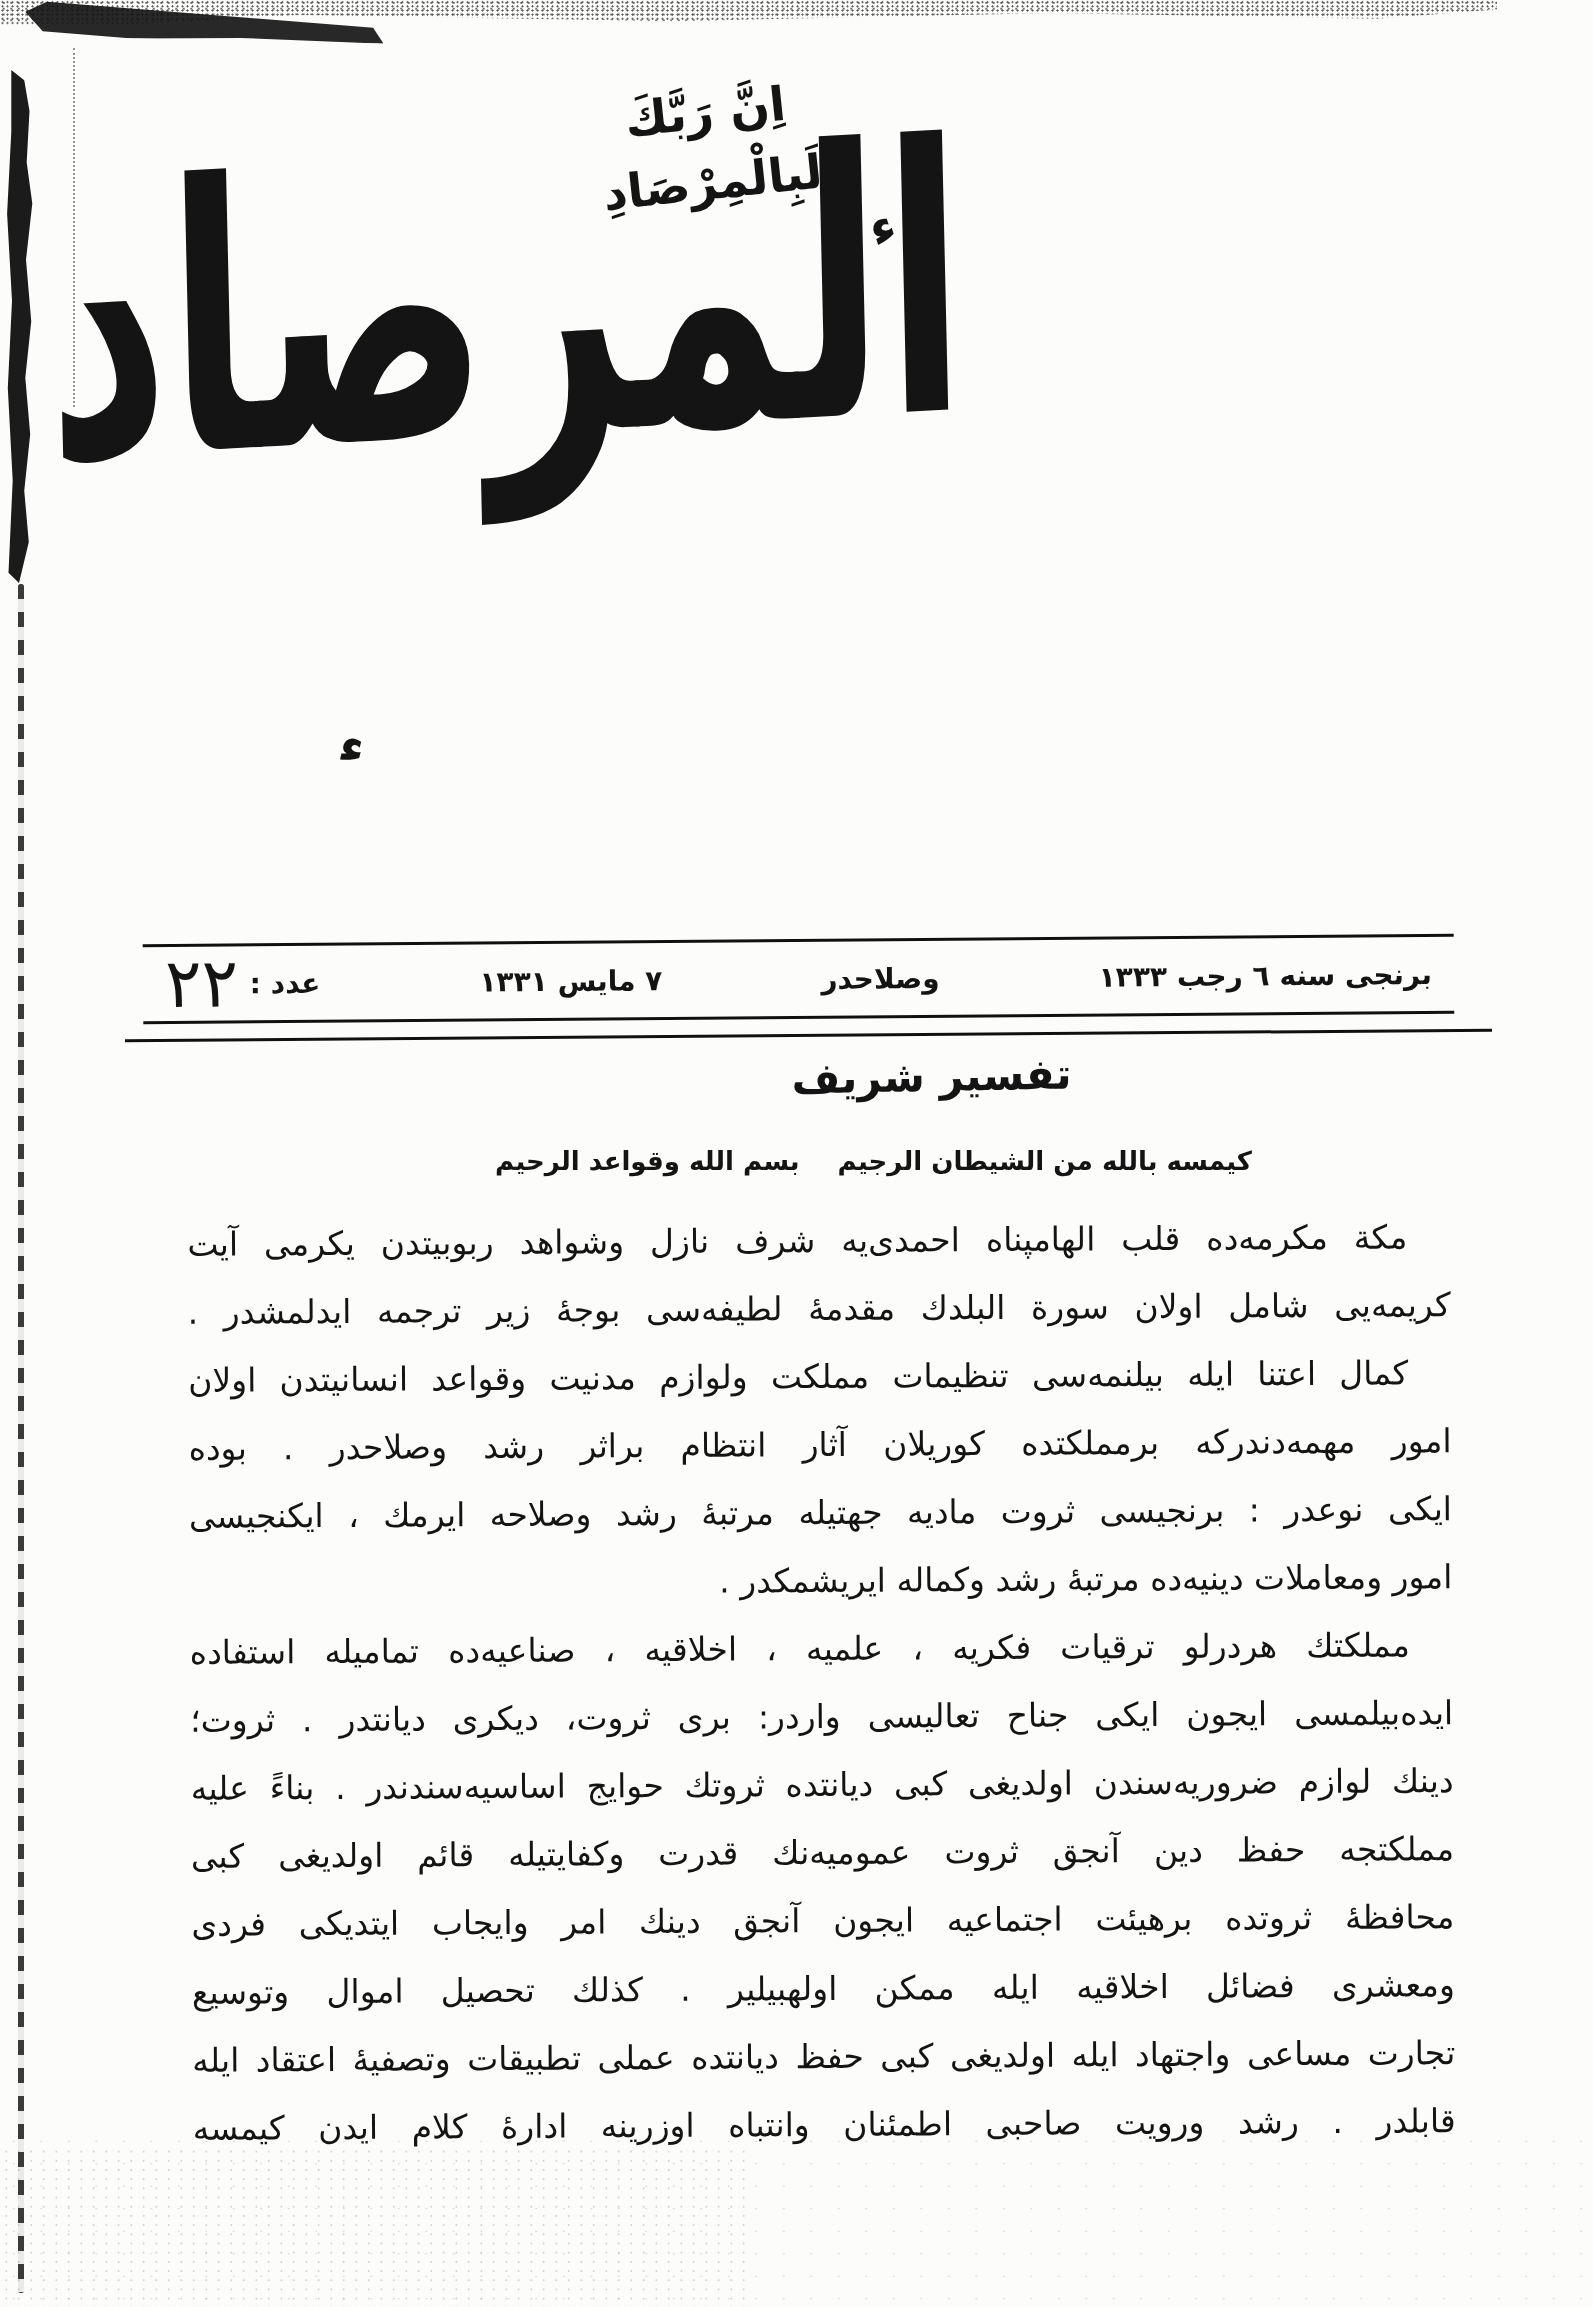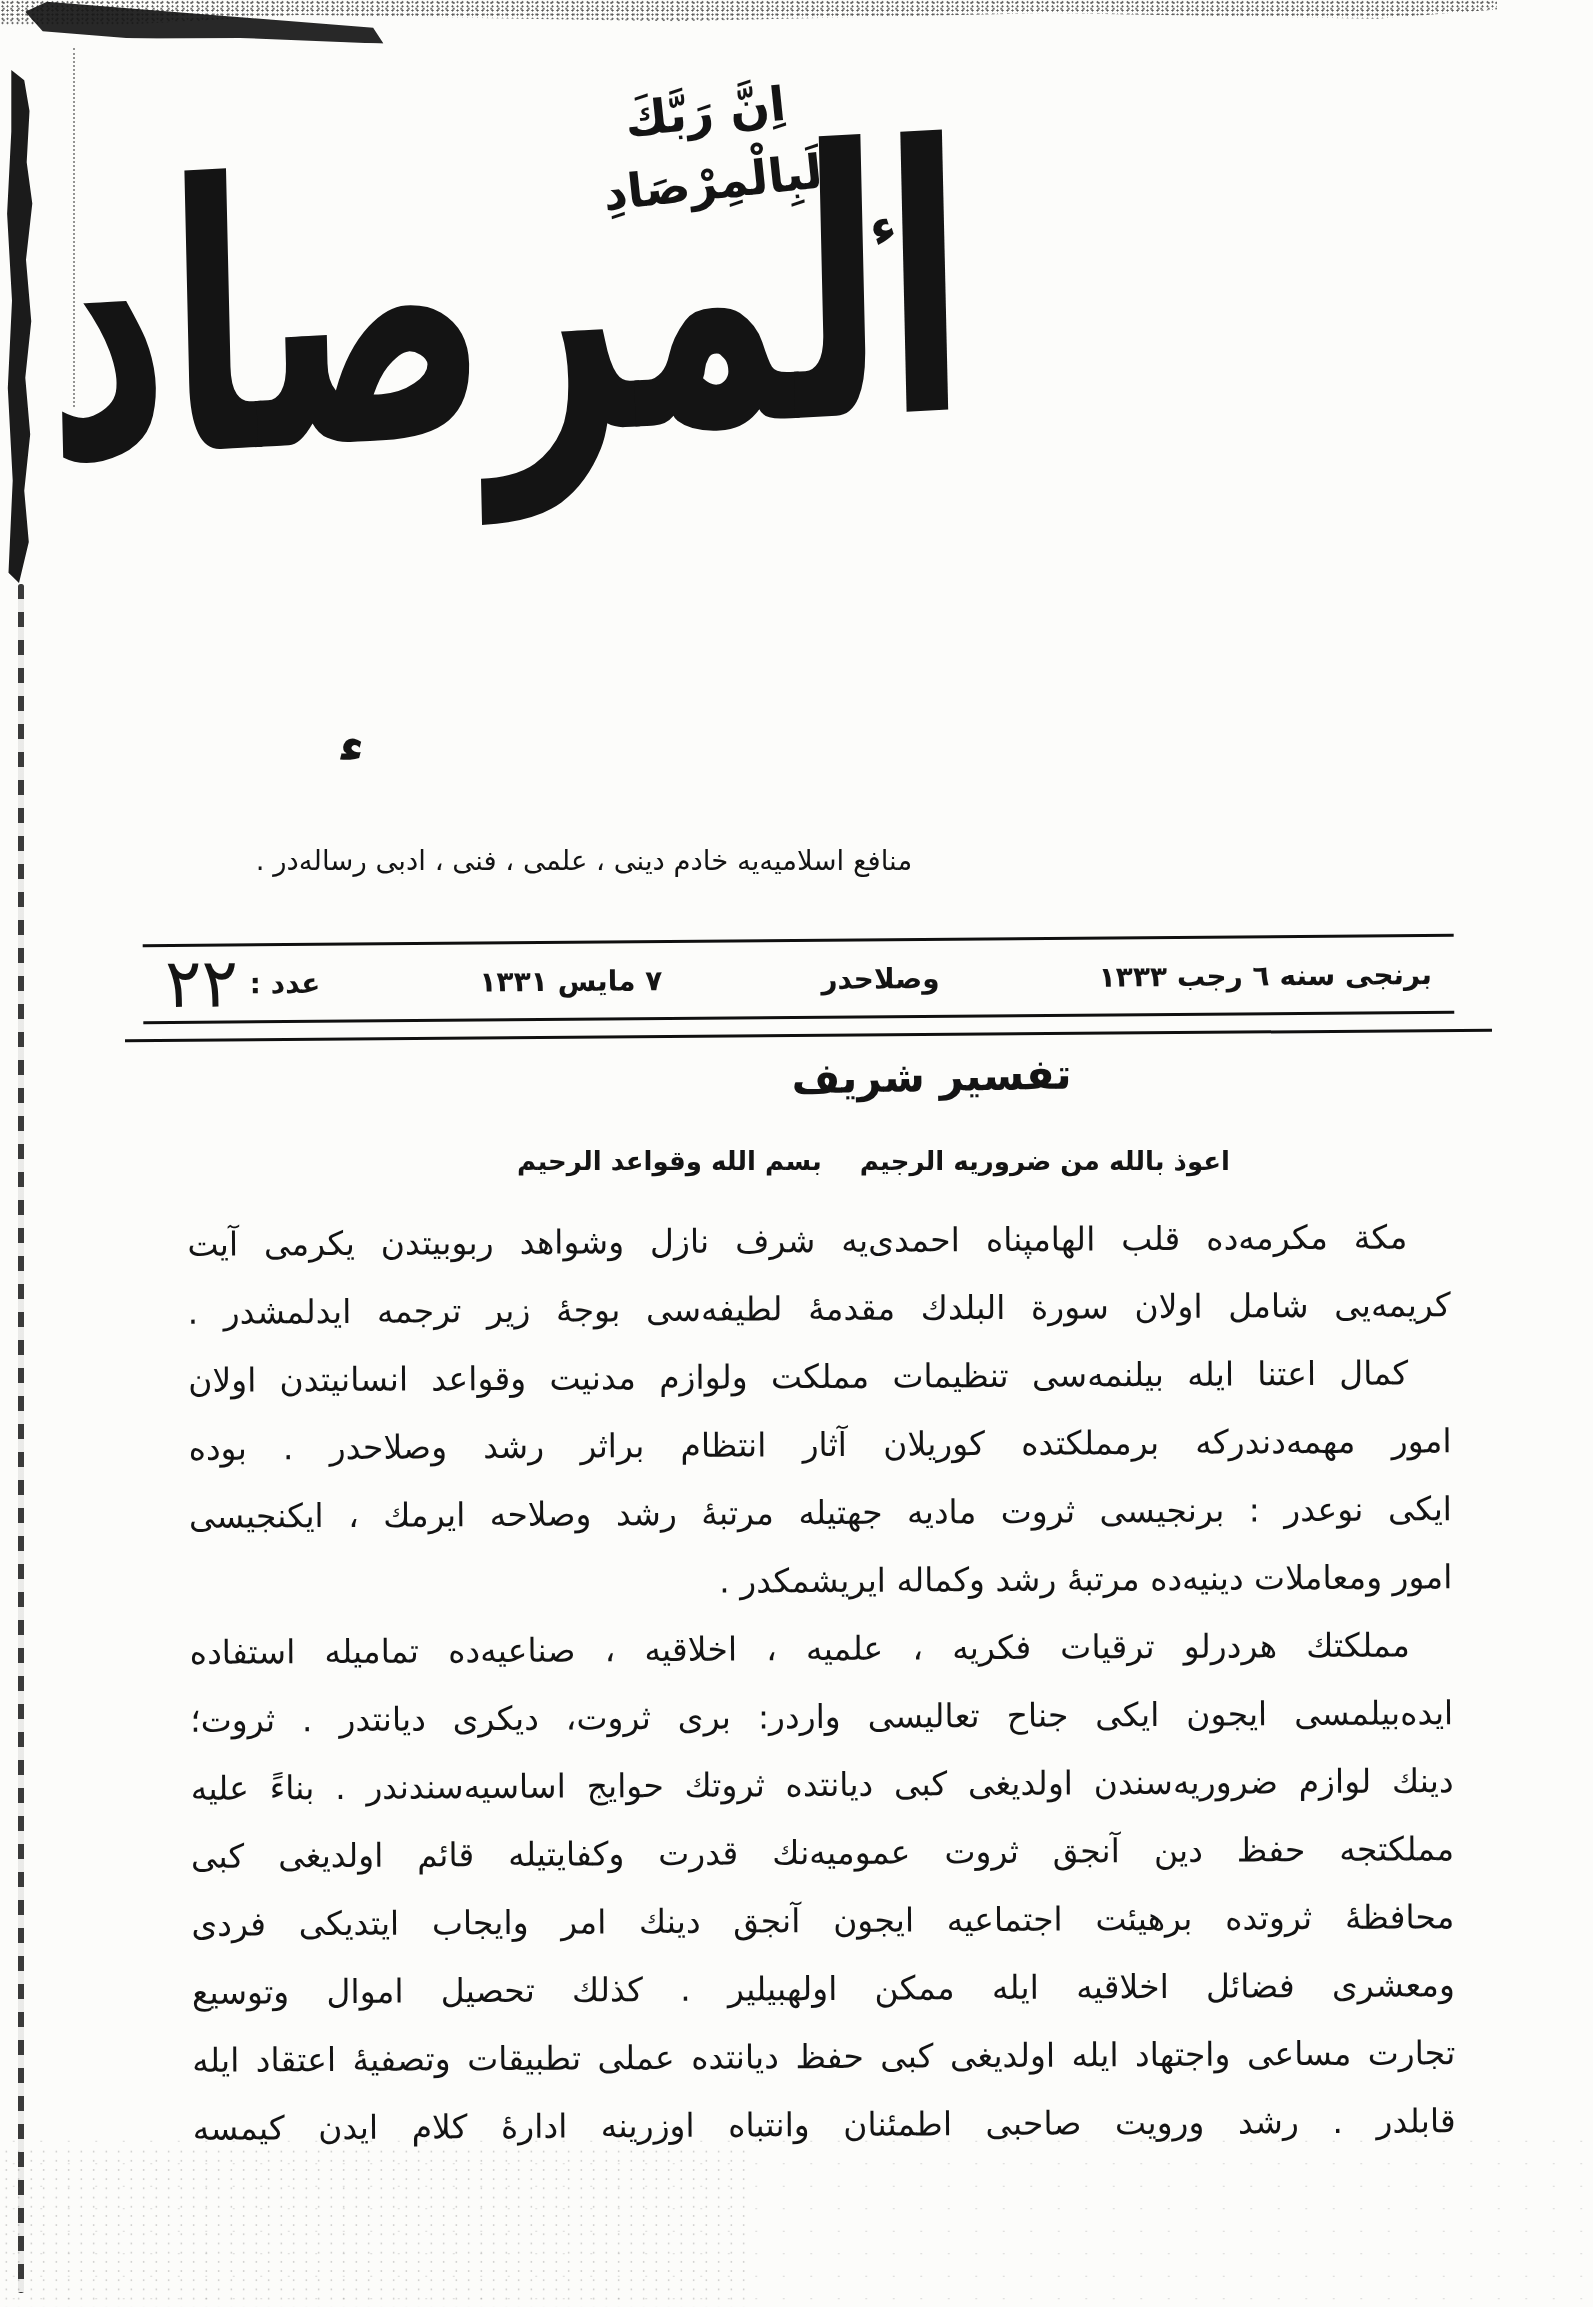--- a/index.html
+++ b/index.html
@@ -110,36 +110,35 @@
   <div class="edge-left-dense"></div>
   <div class="edge-left-thin"></div>
   <div class="fold-line"></div>
   <div class="noise-bottom"></div>
   <div class="noise-bottom2"></div>
 
   <div class="motto">اِنَّ رَبَّكَ لَبِالْمِرْصَادِ</div>
   <div class="title">المرصاد</div>
   <span class="ornament o1">ء</span>
   <span class="ornament o2">ء</span>
-  <div class="subtitle">منافع اسلاميه‌يه خادم دينى ، علمى ، فنى ، ادبى رساله‌در .</div>
 
   <div class="date-bar">
     <span>برنجى سنه ٦ رجب ١٣٣٣</span>
     <span>وصلاحدر</span>
     <span>٧ مايس ١٣٣١</span>
     <span class="issue-group">
       <span>عدد :</span>
       <span class="issue-number">٢٢</span>
     </span>
   </div>
   <div class="underline2"></div>
 
   <div class="heading">تفسير شريف</div>
   <div class="basmala">
-    <span>اعوذ بالله من ضروريه الرجيم</span>
+    <span>كيمسه بالله من الشيطان الرجيم</span>
     <span>بسم الله وقواعد الرحيم</span>
   </div>
 
   <div class="body-text">
     <div class="line indent">مكة مكرمه‌ده قلب الهامپناه احمدى‌يه شرف نازل وشواهد ربوبيتدن يكرمى آيت</div>
     <div class="line">كريمه‌يى شامل اولان سورة البلدك مقدمهٔ لطيفه‌سى بوجهٔ زير ترجمه ايدلمشدر .</div>
     <div class="line indent">كمال اعتنا ايله بيلنمه‌سى تنظيمات مملكت ولوازم مدنيت وقواعد انسانيتدن اولان</div>
     <div class="line">امور مهمه‌دندركه برمملكتده كوريلان آثار انتظام براثر رشد وصلاحدر . بوده</div>
     <div class="line">ايكى نوعدر : برنجيسى ثروت ماديه جهتيله مرتبهٔ رشد وصلاحه ايرمك ، ايكنجيسى</div>
     <div class="line short">امور ومعاملات دينيه‌ده مرتبهٔ رشد وكماله ايريشمكدر .</div>

